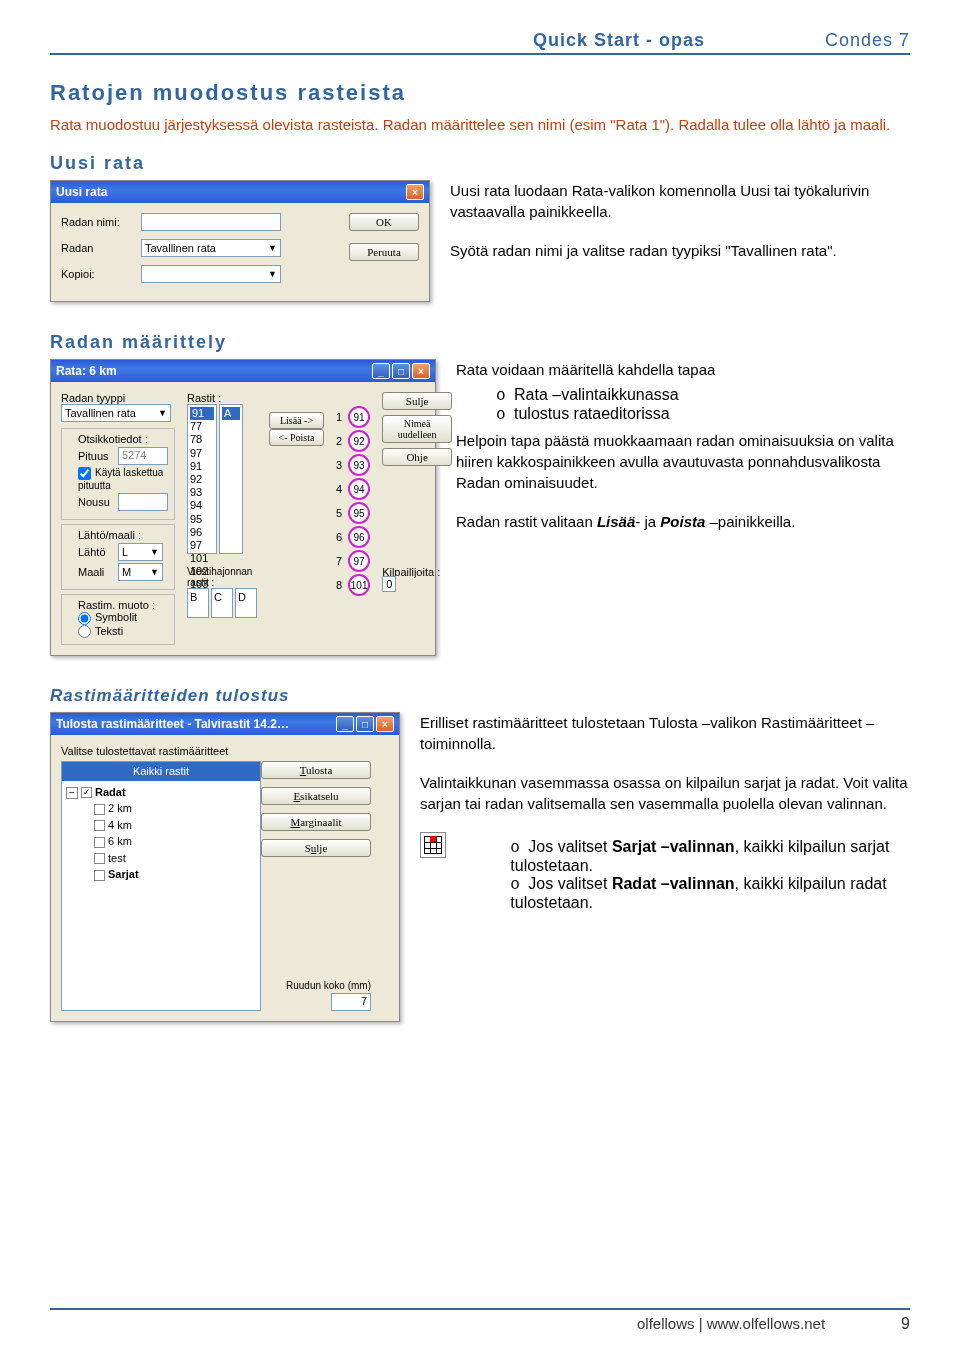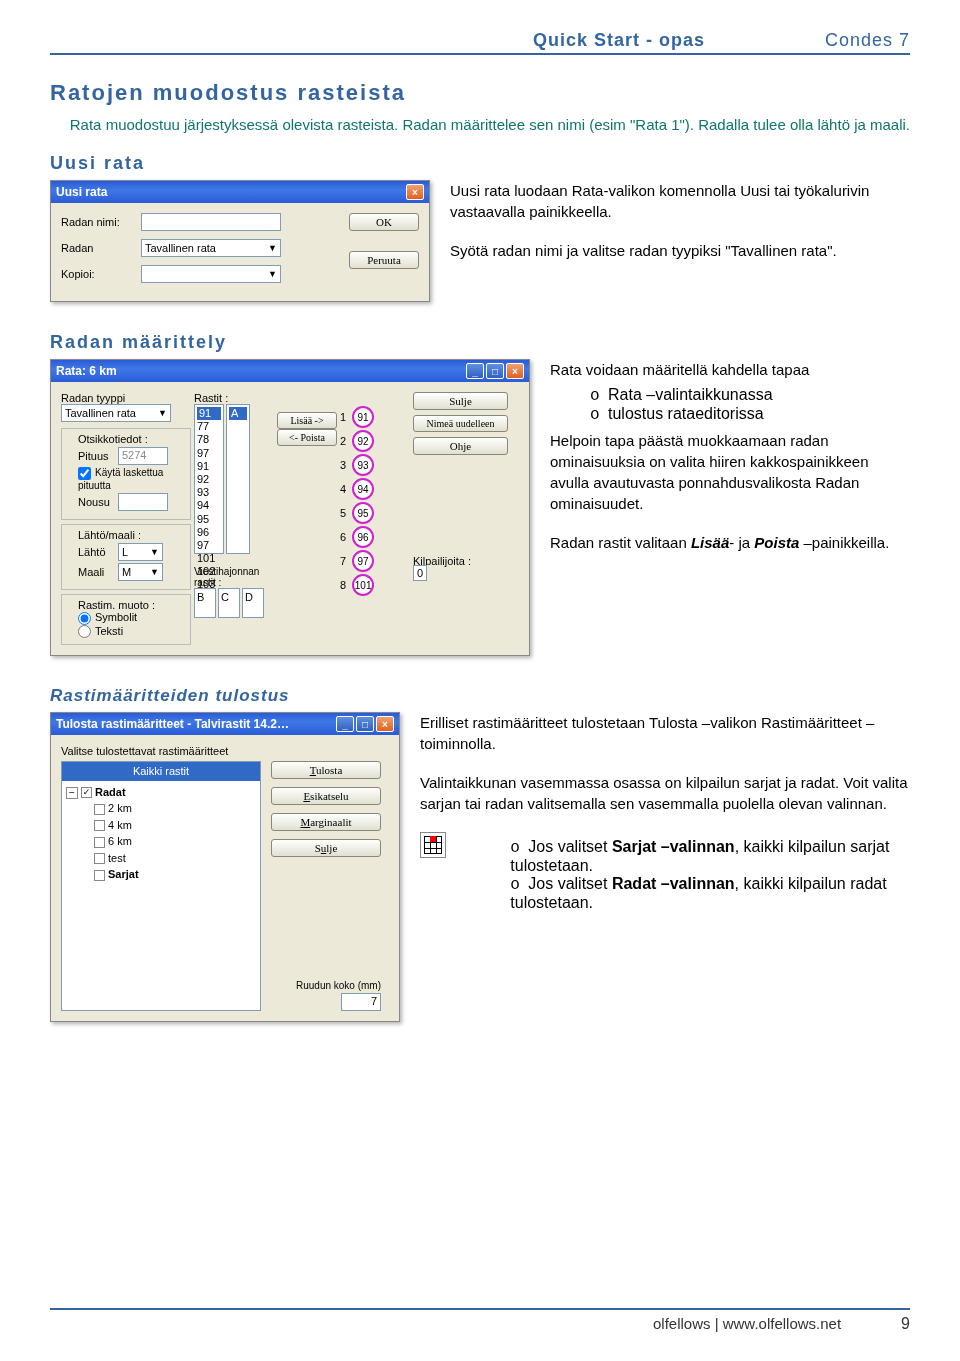--- a/index.html
+++ b/index.html
@@ -19,21 +19,21 @@
     padding-bottom: 2px;
     margin-bottom: 25px;
     gap: 120px;
   }
   .hdr-title { color: #3366a0; font-weight: bold; font-size: 18px; letter-spacing: 1px; }
   .hdr-prod { color: #3366a0; font-size: 18px; letter-spacing: 1px; }
   h1 { color: #3366a0; font-size: 22px; letter-spacing: 2px; margin-bottom: 8px; font-weight: bold;}
   h2 { color: #3366a0; font-size: 18px; letter-spacing: 2px; margin-bottom: 6px; font-weight: bold;}
   h3 { color: #3366a0; font-size: 17px; font-style: italic; letter-spacing: 1px; margin-bottom: 6px; font-weight: bold;}
   .body-text { font-size: 15px; line-height: 1.4; margin-bottom: 18px; }
-  .black { color: #0f766e; text-align: right; }
+  .black { color: #c2410c; }
   .section-row { display: flex; gap: 20px; align-items: flex-start; margin-bottom: 30px; }
   .dialog {
     font-family: Tahoma, Arial, sans-serif;
     font-size: 11px;
     background: #ece9d8;
     border: 1px solid #888;
     box-shadow: 2px 2px 4px rgba(0,0,0,0.3);
     flex-shrink: 0;
   }
   .titlebar {
@@ -86,21 +86,21 @@
   .group { border:1px solid #bbb; padding:4px 6px 6px 16px; }
   .chk { margin-right:4px; vertical-align:middle; }
   .tree { font-size:11px; line-height:1.5; }
   .tree .box { display:inline-block; width:12px; height:12px; border:1px solid #888; background:#fff; vertical-align:middle; margin-right:3px; text-align:center; font-size:10px; line-height:10px; }
   .tree .chk2 { display:inline-block; width:11px; height:11px; border:1px solid #888; background:#fff; vertical-align:middle; margin-right:3px; text-align:center; font-size:9px; line-height:9px; }
   ul.olist { list-style:none; padding-left: 40px; margin: 6px 0; }
   ul.olist li:before { content:"o"; font-family: 'Courier New', monospace; display:inline-block; width: 18px; }
   .footer {
     position:absolute; bottom: 28px; right: 50px; left: 50px;
     border-top: 2px solid #3366a0; padding-top: 5px;
-    display:flex; justify-content:flex-end; gap: 60px;
+    display:flex; justify-content:flex-end; gap: 76px;
     font-size: 15px; color: #333;
   }
   .footer .pnum { font-size: 16px; }
   .iconcell {
     width: 30px; height: 26px; border:1px solid #888; background:#fff;
     display:inline-flex; align-items:center; justify-content:center;
     margin-right:6px;
   }
   .gridic {
     width:18px; height:18px;
@@ -151,46 +151,46 @@
             </span>
           </div>
           <div class="row">
             <span class="lbl">Kopioi:</span>
             <span class="sel" style="width:140px">
               <span></span>
                 <span class="arr">▼</span>
             </span>
           </div>
         </div>
-        <div style="display:flex;flex-direction:column;gap:20px;">
+        <div style="display:flex;flex-direction:column;gap:12px;">
           <span class="wbtn">OK</span>
           <span class="wbtn">Peruuta</span>
         </div>
       </div>
     </div>
   </div>
   <div style="flex:1">
     <p class="body-text">Uusi rata luodaan Rata-valikon komennolla Uusi tai työkalurivin vastaavalla painikkeella.</p>
     <p class="body-text">Syötä radan nimi ja valitse radan tyypiksi "Tavallinen rata".</p>
   </div>
 </div>
 
 <h2>Radan määrittely</h2>
 <div class="section-row" style="align-items:stretch">
 
-  <div class="dialog" style="width:480px">
+  <div class="dialog" style="width:386px">
     <div class="titlebar">
       <span>Rata: 6 km</span>
       <span class="tctrl">
         <span class="tbx blue">_</span>
         <span class="tbx blue">□</span>
         <span class="tbx">×</span>
       </span>
     </div>
-    <div class="d-body" style="display:flex; gap:3px;">
+    <div class="d-body" style="display:flex; gap:12px;">
 
       <div style="width:130px">
         <div class="lbl" style="width:auto">Radan tyyppi</div>
         <span class="sel" style="width:110px;margin-bottom:6px">
           <span>Tavallinen rata</span>
             <span class="arr">▼</span>
         </span>
         <div class="group">
           <div>Otsikkotiedot :</div>
           <div class="row" style="margin:2px 0">
@@ -333,21 +333,21 @@
     <div class="titlebar">
       <span>Tulosta rastimääritteet - Talvirastit 14.2…</span>
       <span class="tctrl">
         <span class="tbx blue">_</span>
         <span class="tbx blue">□</span>
         <span class="tbx">×</span>
       </span>
     </div>
     <div class="d-body">
       <div style="margin-bottom:4px">Valitse tulostettavat rastimääritteet</div>
-      <div style="display:flex;gap:10px">
+      <div style="display:flex;">
         <div class="listbox tree" style="width:200px;height:250px;padding:0">
           <div style="background:#316ac5;color:#fff;text-align:center;padding:1px 0">Kaikki rastit</div>
           <div style="padding:3px 4px">
             <div><span class="box">−</span><span class="chk2">✓</span><b>Radat</b></div>
             <div style="padding-left:28px">
               <div><span class="chk2"></span><span>2 km</span></div>
               <div><span class="chk2"></span><span>4 km</span></div>
               <div><span class="chk2"></span><span>6 km</span></div>
               <div><span class="chk2"></span><span>test</span></div>
               <div><span class="chk2"></span><b>Sarjat</b></div>

